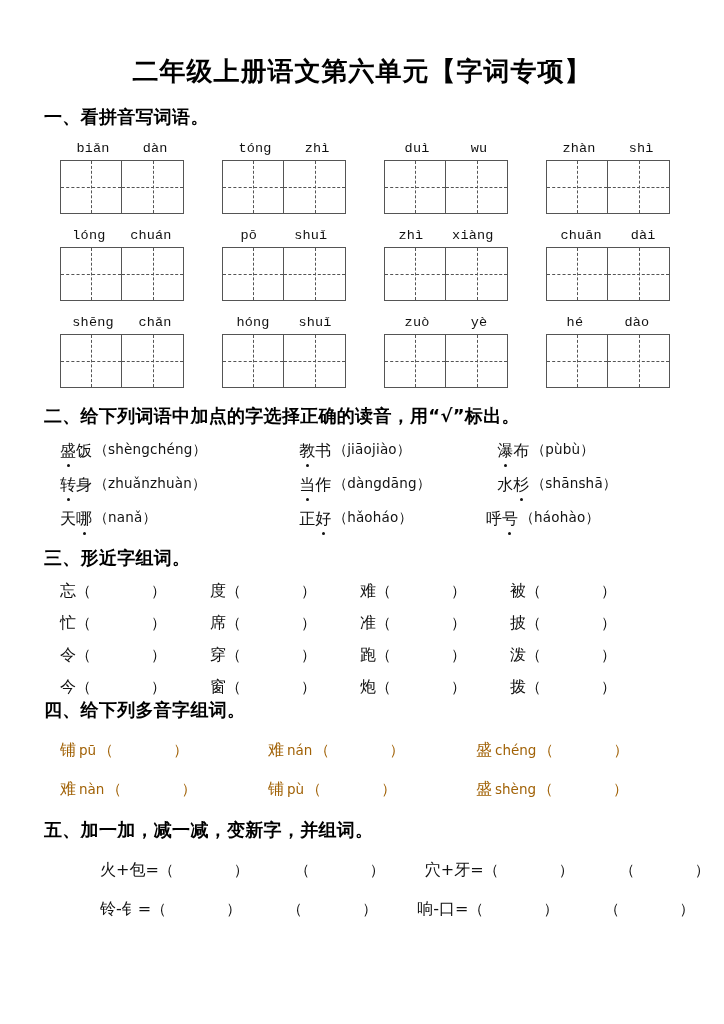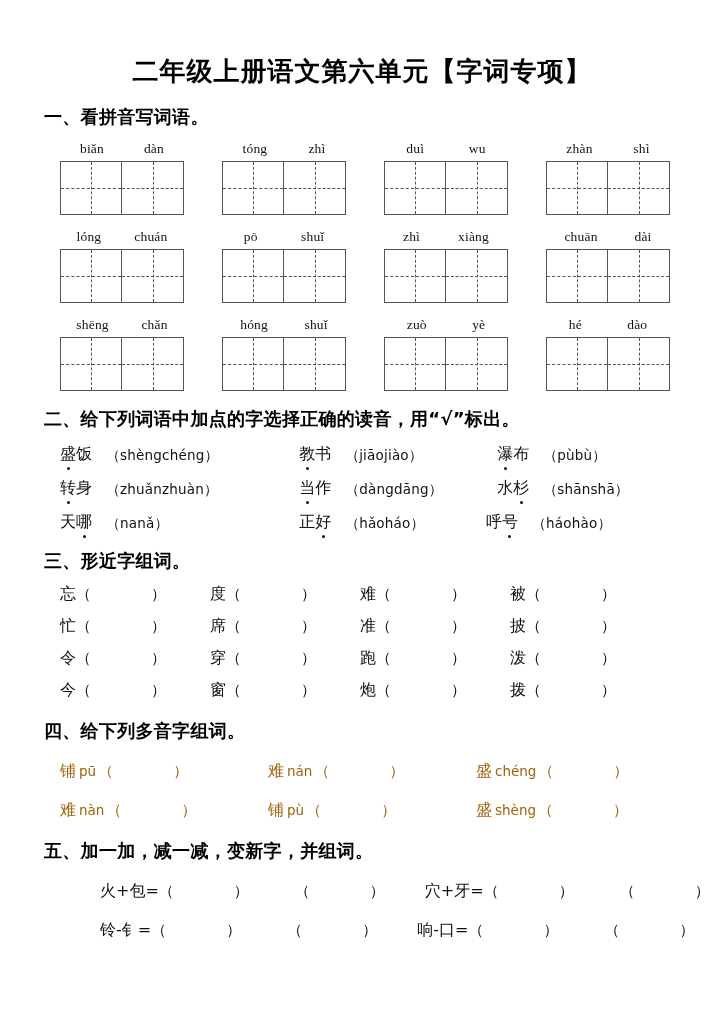--- a/index.html
+++ b/index.html
@@ -58,21 +58,21 @@
     justify-content: space-between;
     padding: 0 14px 0 16px;
     margin-bottom: 14px;
   }
   .py-group {
     width: 124px;
   }
   .py-labels {
     display: flex;
     justify-content: space-around;
-    font-family: Liberation Serif, serif;
+    font-family: Liberation Mono, monospace;
     font-size: 13.5px;
     color: #111;
     padding-bottom: 4px;
     letter-spacing: 0.2px;
   }
   .py-labels span { display: inline-block; }
   .tzg {
     display: flex;
     width: 124px;
     height: 54px;
@@ -108,21 +108,21 @@
   .q2-row {
     display: flex;
     margin-top: 13px;
     padding-left: 16px;
     font-family: "DejaVu Sans", "Liberation Sans", sans-serif;
     font-size: 14.5px;
     color: #111;
   }
   .q2-item {
     display: flex;
-    align-items: flex-end;
+    align-items: flex-start;
     white-space: nowrap;
   }
   .q2-item.c1 { width: 256px; }
   .q2-item.c2 { width: 212px; }
   .q2-item.c3 { width: 200px; }
   .hz {
     font-family: "DejaVu Sans", "Liberation Sans", sans-serif;
     font-size: 16px;
   }
   .dotted {
@@ -135,21 +135,21 @@
     left: 50%;
     margin-left: -1.5px;
     bottom: -5px;
     width: 3px;
     height: 3px;
     border-radius: 50%;
     background: #111;
   }
   .py-paren {
     font-size: 14px;
-    margin-left: 14px;
+    margin-left: 2px;
   }
   .py-opts {
     font-size: 13.5px;
     letter-spacing: 0.2px;
   }
 
   
   #sec3 { margin-top: 16px; }
   .q3-row {
     display: flex;
@@ -163,21 +163,21 @@
     width: 150px;
     white-space: nowrap;
   }
   .q3-item .ch { font-size: 16px; }
   .q3-item .blank {
     display: inline-block;
     font-size: 15px;
   }
 
   
-  #sec4 { margin-top: 18px; }
+  #sec4 { }
   .q4-row {
     display: flex;
     margin-top: 18px;
     padding-left: 16px;
     font-family: "DejaVu Sans", "Liberation Sans", sans-serif;
     font-size: 15px;
     color: #a16207;
   }
   .q4-item {
     width: 216px;

